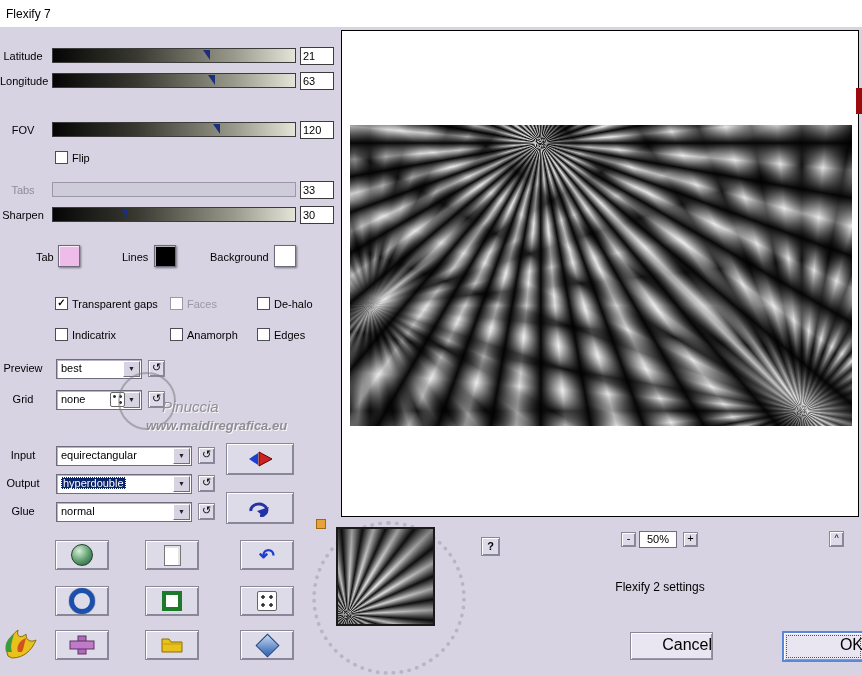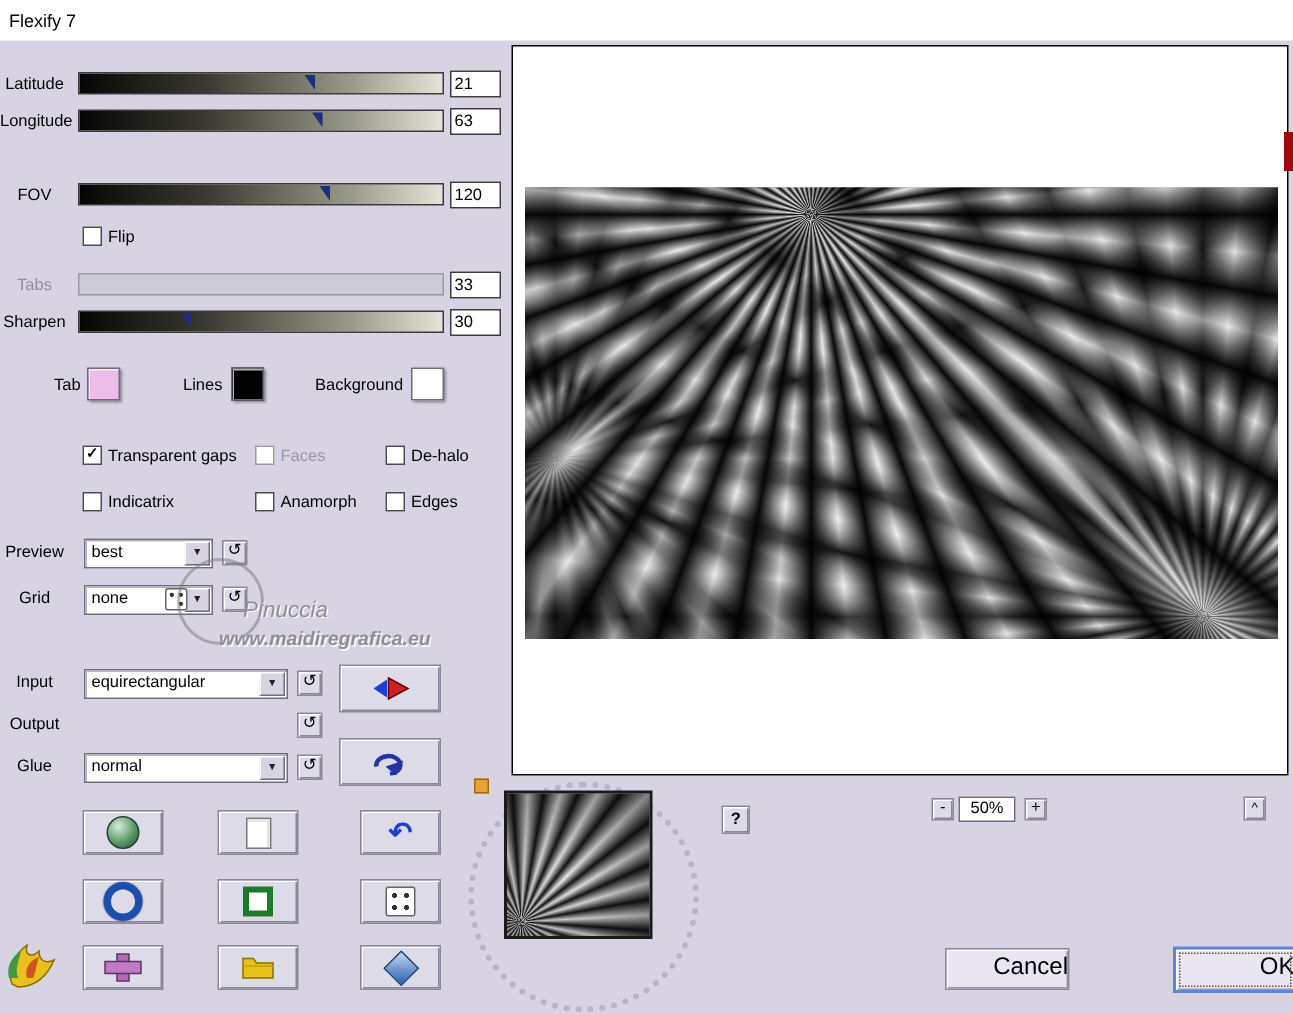--- a/index.html
+++ b/index.html
@@ -195,20 +195,24 @@
   </div>
   <div class="abs raised mini" style="left:198px;top:447px">↺</div>
   <div class="abs raised bigbtn" style="left:226px;top:443px">
     <svg width="28" height="18">
       <polygon points="3,9 12,3 12,15" fill="#1b3fd0"></polygon>
       <polygon points="13,2 26,9 13,16" fill="#cc2222" stroke="#660000" stroke-width="1"></polygon>
     </svg>
   </div>
 
   <span class="abs slabel" style="left:0;top:477px">Output</span>
+  <div class="abs dd" style="left:56px;top:474px;width:134px">
+    <span class="dd-text"><span class="sel">hyperdouble</span></span>
+    <span class="dd-arrow">▼</span>
+  </div>
   <div class="abs raised mini" style="left:198px;top:475px">↺</div>
 
   <span class="abs slabel" style="left:0;top:505px">Glue</span>
   <div class="abs dd" style="left:56px;top:502px;width:134px">
     <span class="dd-text">normal</span>
     <span class="dd-arrow">▼</span>
   </div>
   <div class="abs raised mini" style="left:198px;top:503px">↺</div>
   <div class="abs raised bigbtn" style="left:226px;top:492px">
     <svg width="26" height="18">
@@ -267,17 +271,18 @@
   <div class="abs preview-panel">
     <div class="abs fractal"></div>
   </div>
   <div class="abs edge-marker"></div>
 
   <div class="abs raised" style="left:621px;top:532px;width:13px;height:13px;font-size:11px;line-height:11px;text-align:center">-</div>
   <div class="abs zoombox" style="left:639px;top:531px">50%</div>
   <div class="abs raised" style="left:683px;top:532px;width:13px;height:13px;font-size:11px;line-height:11px;text-align:center">+</div>
   <div class="abs raised" style="left:829px;top:531px;width:13px;height:14px;font-size:9px;line-height:12px;text-align:center">^</div>
 
+  <div class="abs settings-text" style="left:560px;top:580px;width:200px;text-align:center">Flexify 2 settings</div>
 
   <div class="abs pushbtn" style="left:630px;top:632px;width:60px;height:26px;line-height:24px">Cancel</div>
   <div class="abs pushbtn ok" style="left:782px;top:631px;width:58px;height:27px;line-height:23px">OK</div>
 
 </div>
 
 </body></html>

